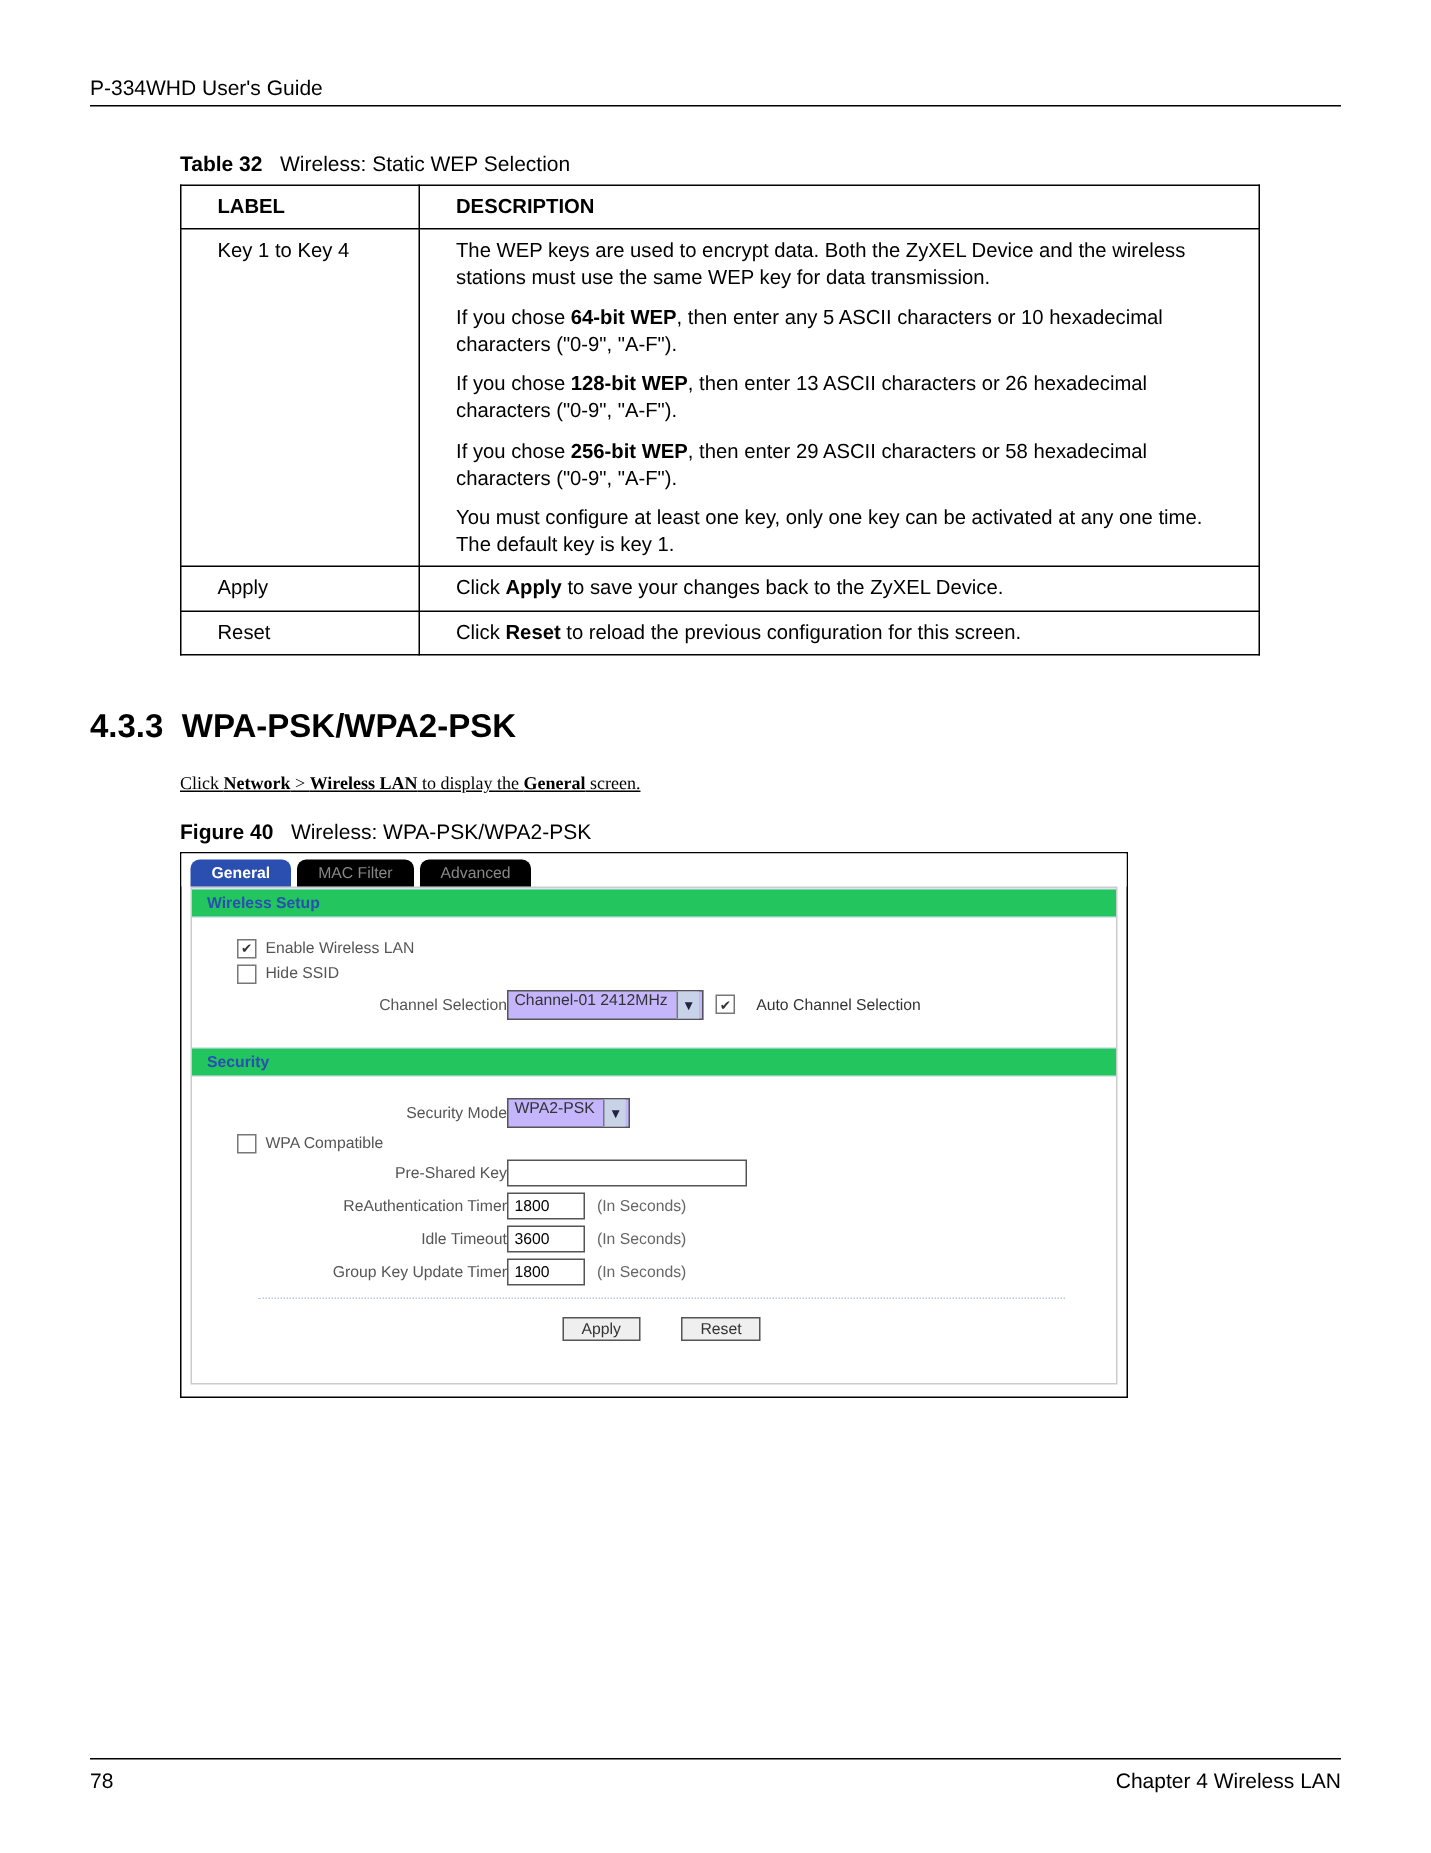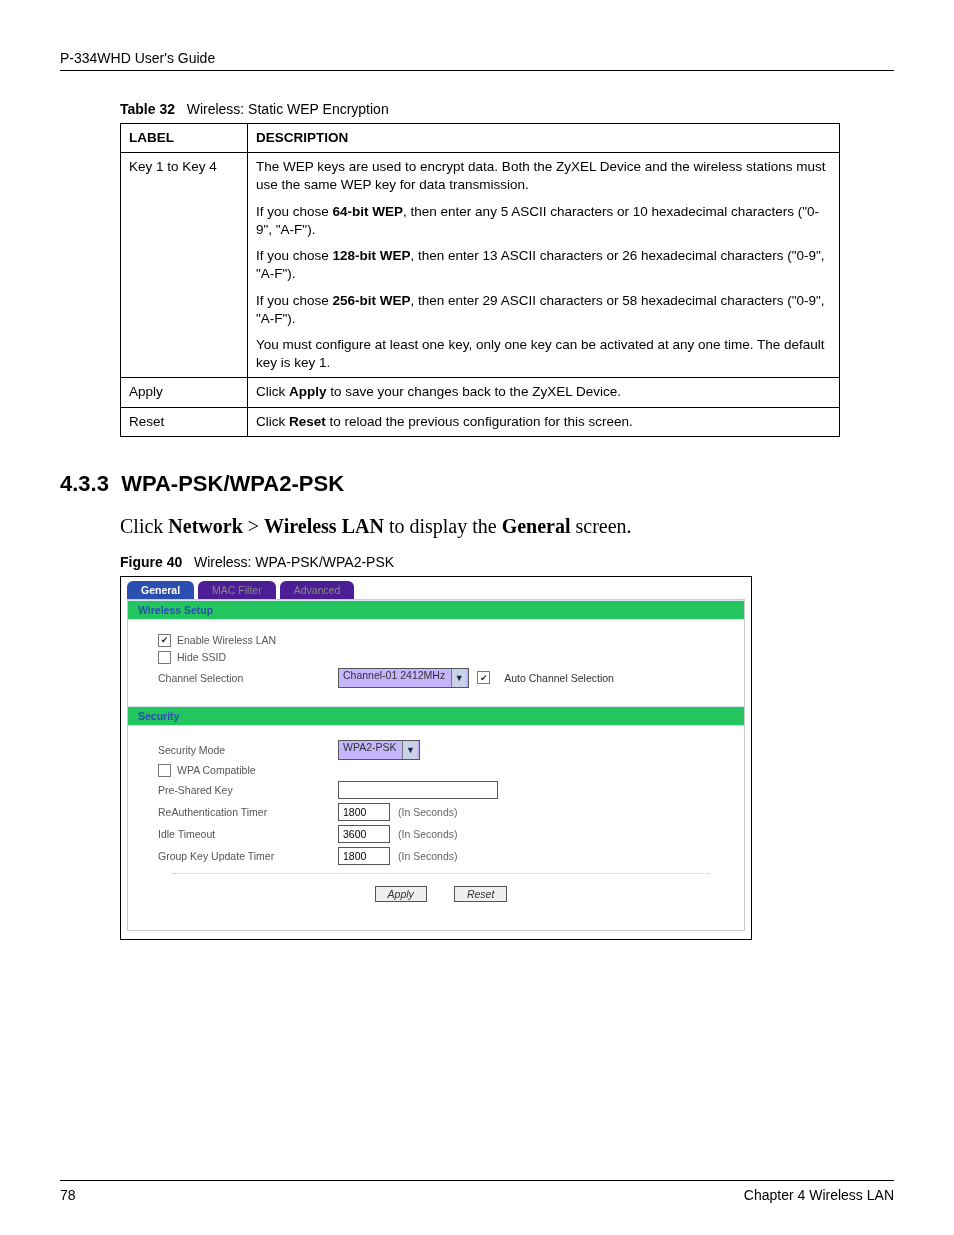--- a/index.html
+++ b/index.html
@@ -23,38 +23,39 @@
   }
   .table-caption b { font-weight: bold; }
   table.desc {
     border-collapse: collapse;
     width: 720px;
     margin-left: 60px;
     font-size: 13.5px;
   }
   table.desc th, table.desc td {
     border: 1px solid #000;
-    padding: 5px 8px;
+    padding: 5px 24px;
     text-align: left;
     vertical-align: top;
     line-height: 1.35;
   }
   table.desc th {
     font-weight: bold;
   }
   h2.section {
     font-family: Arial, Helvetica, sans-serif;
     font-size: 22px;
     font-weight: bold;
     margin: 34px 0 18px 0;
   }
   p.body {
     font-family: "Times New Roman", Times, serif;
-    font-size: 20px;
+    font-size: 12px;
     margin: 0 0 16px 60px;
+    text-decoration: underline;
   }
   .fig-caption {
     font-size: 14px;
     margin: 8px 0 6px 60px;
   }
   
   .shot {
     margin-left: 60px;
     width: 630px;
     border: 1px solid #000;
@@ -66,21 +67,21 @@
   .tabs {
     display: flex;
     background: #fff;
     padding: 4px 0 0 6px;
     gap: 4px;
   }
   .tab {
     padding: 3px 14px;
     border-top-left-radius: 6px;
     border-top-right-radius: 6px;
-    background: #4c1d95;
+    background: #000000;
     color: #888;
     font-size: 10.5px;
   }
   .tab.active {
     background: #2a4fb0;
     color: #fff;
     font-weight: bold;
   }
   .panel {
     border: 1px solid #ccc;
@@ -101,36 +102,37 @@
   }
   .row {
     display: flex;
     align-items: center;
     margin: 4px 0;
     font-size: 10.5px;
   }
   .row .lab {
     width: 180px;
     color: #555;
+    text-align: right;
   }
   .row .val { flex: 1; display:flex; align-items:center; gap:8px;}
   .cb {
     width: 11px; height: 11px; border:1px solid #777; display:inline-flex; align-items:center; justify-content:center; font-size:9px; background:#fff; margin-right:6px;
   }
   .txt {
     border: 1px solid #555; height: 16px; padding: 0 4px; font-size:10.5px; background:#fff;
   }
   .sel {
     border: 1px solid #555; height: 18px; font-size:10.5px; background:#c4b5fd; display:inline-flex; padding:0 2px 0 4px;
   }
   .sel .arrow {
     background:#c9d3e8; border-left:1px solid #777; width:14px; height:100%; display:inline-flex;align-items:center;justify-content:center;font-size:9px;color:#224;margin-left:6px;
   }
   .btnbar {
-    text-align:center; padding: 12px 0 14px 0; border-top: 1px dotted #b8c8e6; margin: 8px 14px 0 14px; font-style: italic;
+    text-align:center; padding: 12px 0 14px 0; border-top: 1px dotted #b8c8e6; margin: 8px 14px 0 14px;
   }
   .btn {
     display:inline-block; border:1px solid #555; padding: 1px 12px; font-size:10.5px; background:#efefef; margin: 0 12px;
   }
   .hint { color:#666; font-size:10.5px; }
   .footer {
     border-top: 1px solid #000;
     margin-top: 240px;
     padding-top: 6px;
     display: flex;
@@ -138,21 +140,21 @@
     font-size: 14px;
   }
 </style>
 </head>
 <body>
 
 <div class="header-line">P-334WHD User's Guide</div>
 
 <div class="table-caption">
   <b>Table 32</b>&nbsp;&nbsp;
-  <span>Wireless: Static WEP Encryption</span>
+  <span>Wireless: Static WEP Selection</span>
 </div>
 
 <table class="desc">
   <tbody>
       <tr>
     <th style="width:110px">LABEL</th>
     <th>DESCRIPTION</th>
   </tr>
   <tr>
     <td>Key 1 to Key 4</td>

